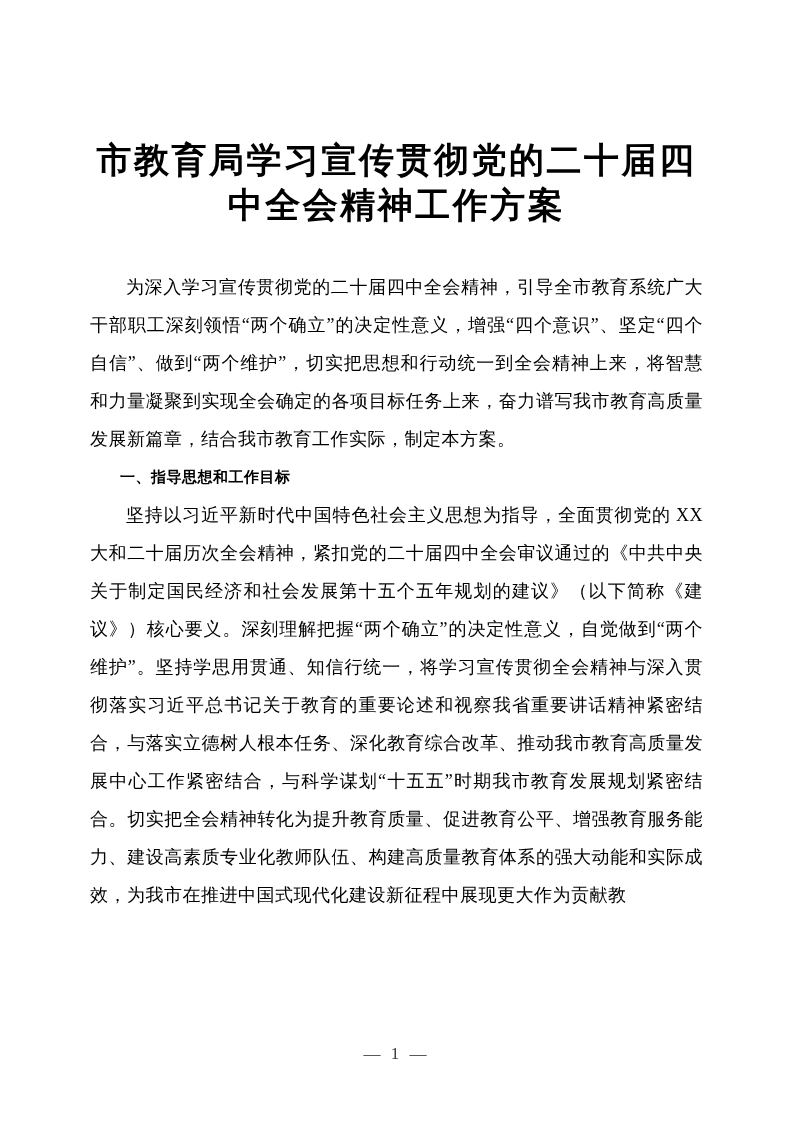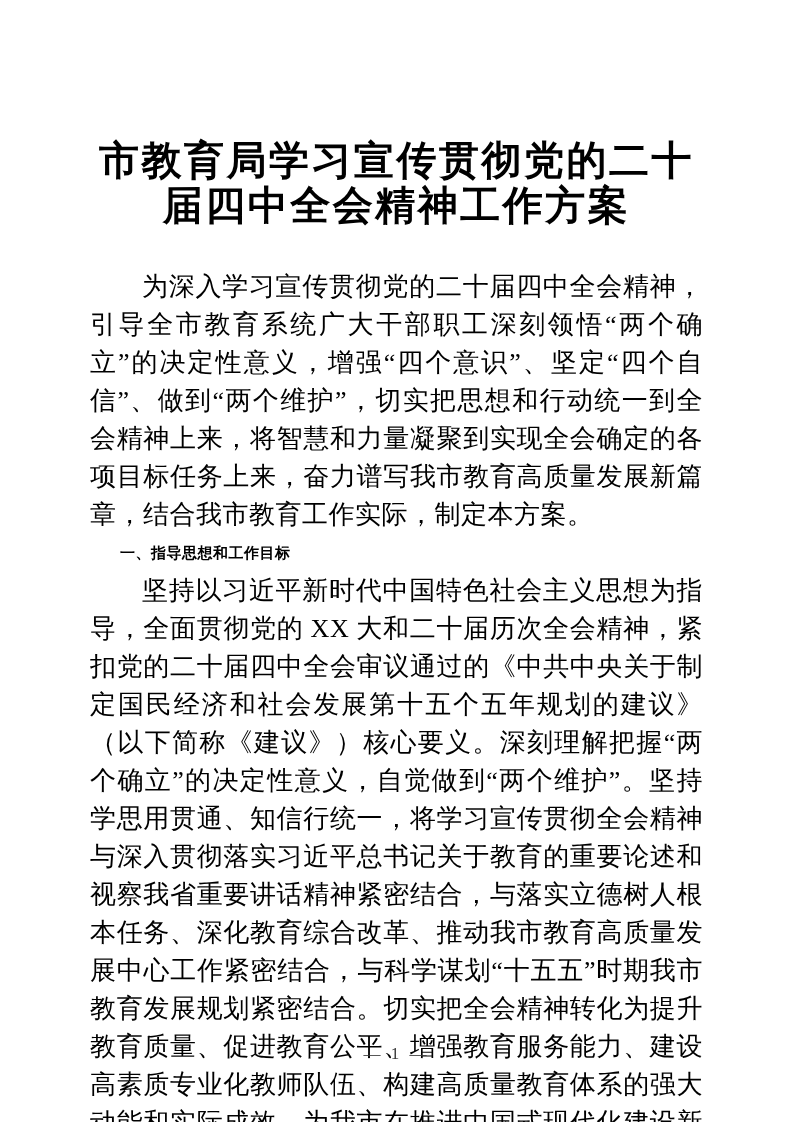--- a/index.html
+++ b/index.html
@@ -13,30 +13,30 @@
     height: 1122px;
     background: #ffffff;
     color: #000000;
     overflow: hidden;
     box-sizing: border-box;
     padding: 138px 90px 0 90px;
     font-family: "Liberation Serif", "DejaVu Serif", serif;
   }
   .doc-title {
     margin: 0 0 40px 0;
-    font-size: 40px;
+    font-size: 35px;
     line-height: 45px;
     font-weight: bold;
     text-align: center;
     letter-spacing: 2.5px;
     font-family: "Liberation Serif", "DejaVu Serif", serif;
   }
   .body-para {
     margin: 0;
-    font-size: 26px;
+    font-size: 18px;
     line-height: 38px;
     text-align: justify;
     text-justify: inter-ideograph;
     text-indent: 2em;
     letter-spacing: 0.5px;
   }
   .section-heading {
     margin: 0;
     font-size: 15px;
     line-height: 38px;

